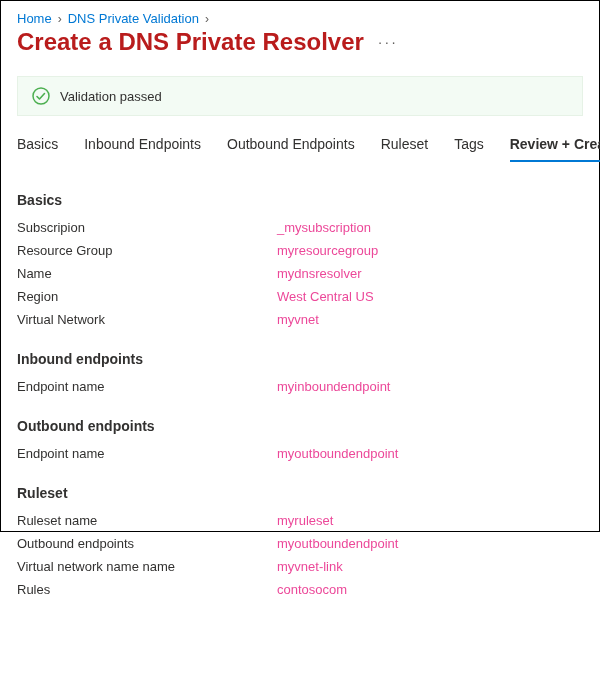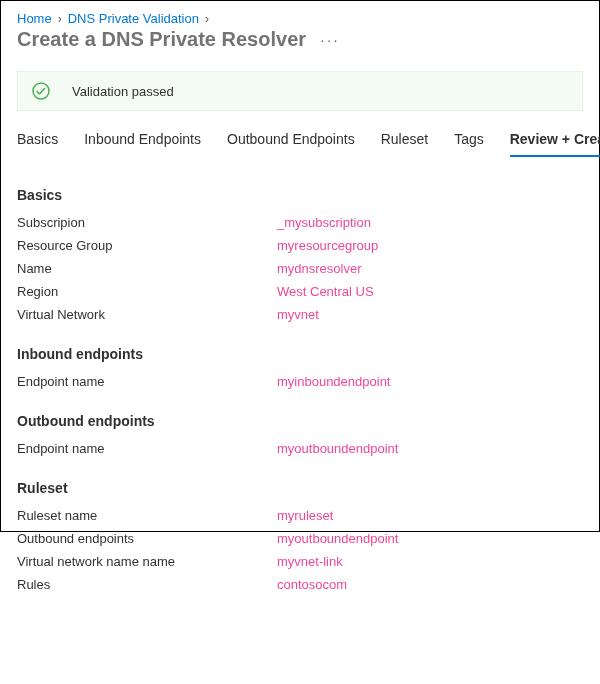--- a/index.html
+++ b/index.html
@@ -23,30 +23,30 @@
       display: flex;
       align-items: center;
       gap: 6px;
       font-size: 13px;
       margin-bottom: 2px;
     }
     .breadcrumb a { color: #0078d4; text-decoration: none; cursor: pointer; }
     .breadcrumb .sep { color: #605e5c; font-size: 12px; }
     
     .heading-row { display: flex; align-items: center; gap: 14px; margin-bottom: 20px; }
-    h1 { font-size: 20px; font-weight: 600; color: #737373; }
+    h1 { font-size: 24px; font-weight: 600; color: #b91c1c; }
     .ellipsis { color: #605e5c; font-size: 14px; letter-spacing: 2px; cursor: pointer; line-height: 1; }
     
     .banner {
       background: #f3fbf4;
       border: 1px solid #e6f2e6;
       padding: 10px 14px;
       display: flex;
       align-items: center;
-      gap: 22px;
+      gap: 10px;
       font-size: 13px;
       margin-bottom: 16px;
     }
     .banner svg { flex: 0 0 auto; }
     
     .tabs {
       display: flex;
       gap: 26px;
       border-bottom: 0;
       margin-bottom: 30px;

